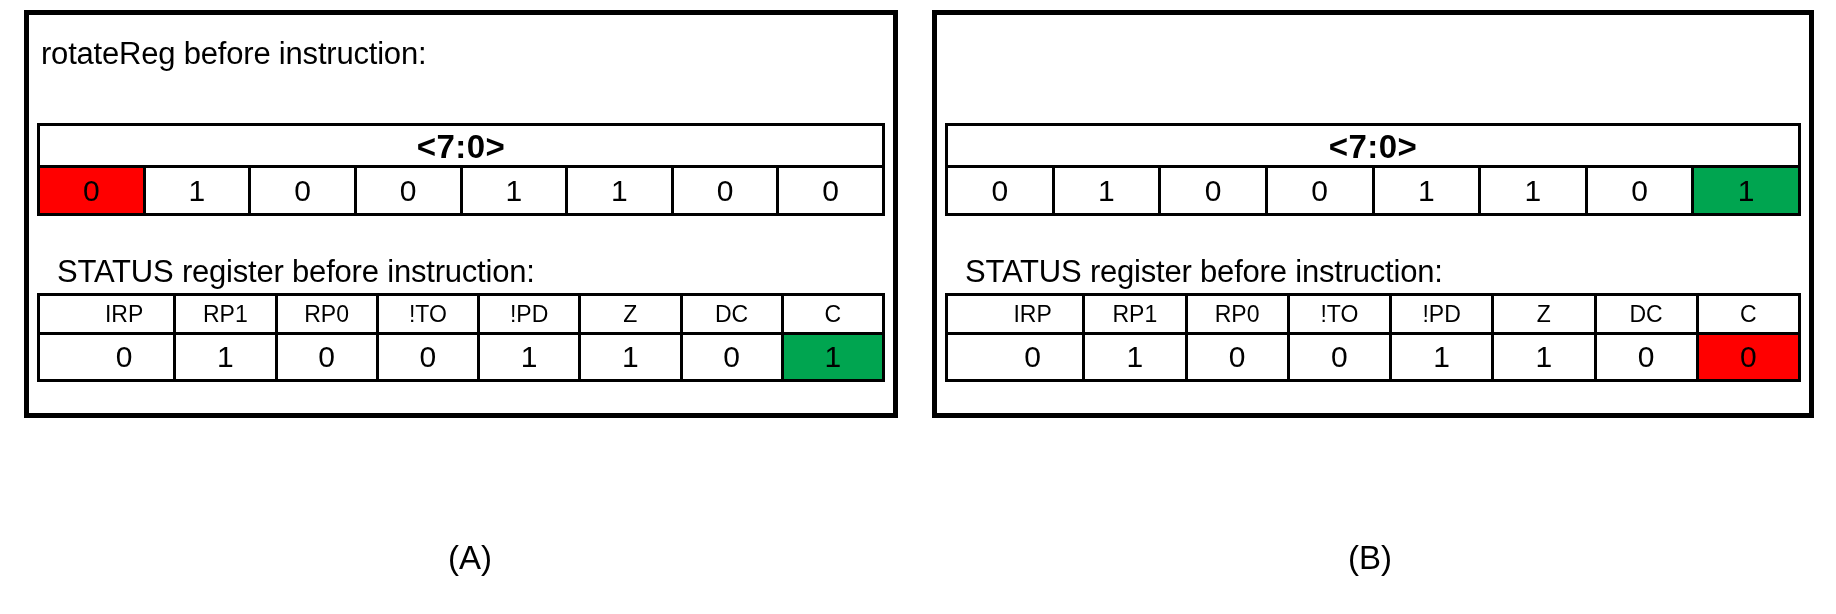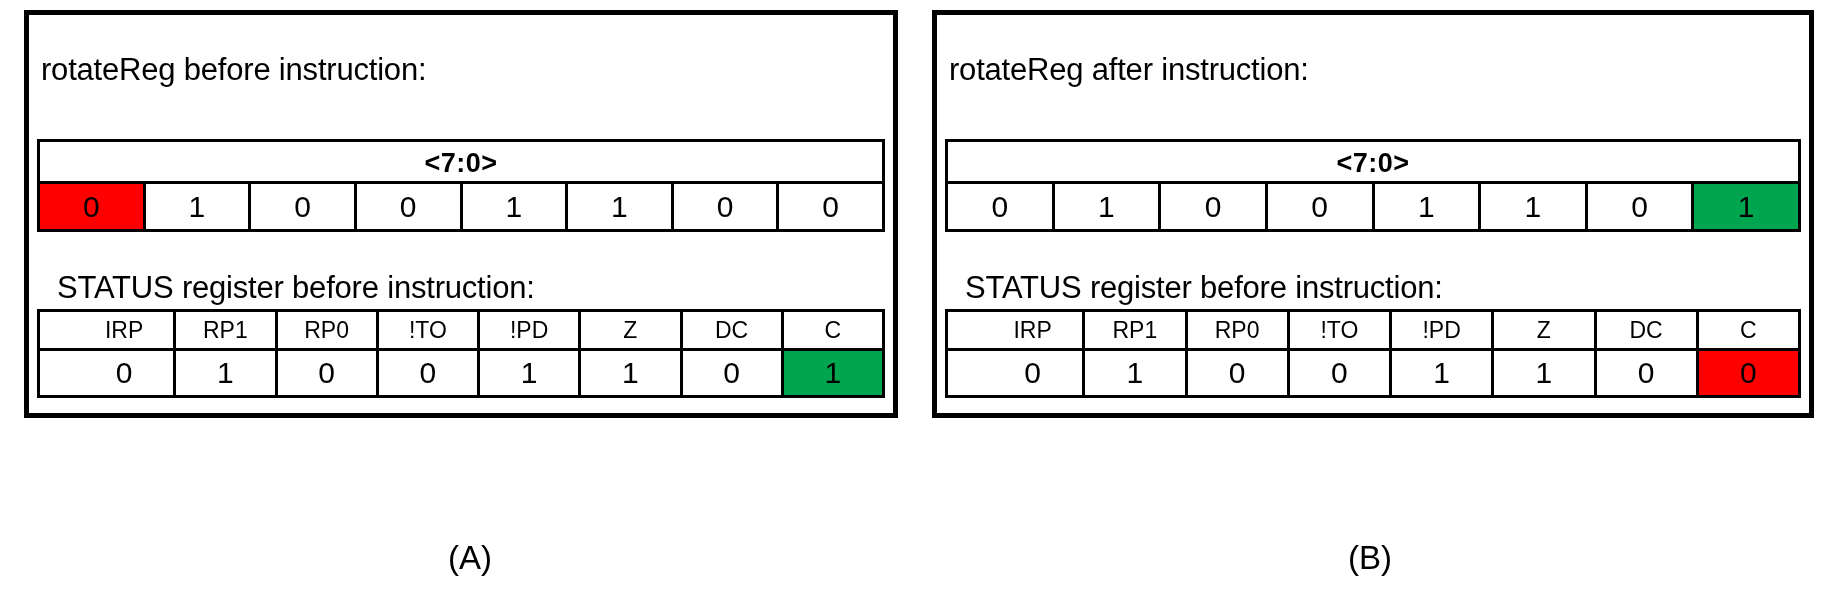--- a/index.html
+++ b/index.html
@@ -27,21 +27,20 @@
   }
   #panel-a { left: 24px;  width: 874px; }
   #panel-b { left: 932px; width: 882px; }
 
   .panel-inner {
     position: relative;
     width: 100%;
     height: 100%;
     padding: 0 8px;
     box-sizing: border-box;
-    margin-top: 16px;
   }
 
   
   .caption {
     font-size: 31px;
     line-height: 34px;
     letter-spacing: -0.2px;
     white-space: nowrap;
   }
   .caption-reg    { position: absolute; left: 12px; top: 22px; }
@@ -51,21 +50,21 @@
   .reg-table {
     position: absolute;
     left: 8px;
     right: 8px;
     top: 108px;
     border: 3px solid #000000;
     box-sizing: border-box;
   }
   .reg-head {
     text-align: center;
-    font-size: 27px;
+    font-size: 33px;
     font-weight: bold;
     line-height: 42px;
     height: 42px;
     border-bottom: 3px solid #000000;
     box-sizing: border-box;
     letter-spacing: 0.5px;
   }
   .bit-row {
     display: flex;
     height: 45px;
@@ -166,21 +165,20 @@
         <div class="status-cell hl-green">1</div>
       </div>
     </div>
 
   </div>
 </div>
 
 <div class="panel" id="panel-b">
   <div class="panel-inner">
 
-    <div class="caption caption-reg">rotateReg after instruction:</div>
 
     <div class="reg-table">
       <div class="reg-head">&lt;7:0&gt;</div>
       <div class="bit-row">
         <div class="bit-cell">0</div>
         <div class="bit-cell">1</div>
         <div class="bit-cell">0</div>
         <div class="bit-cell">0</div>
         <div class="bit-cell">1</div>
         <div class="bit-cell">1</div>

